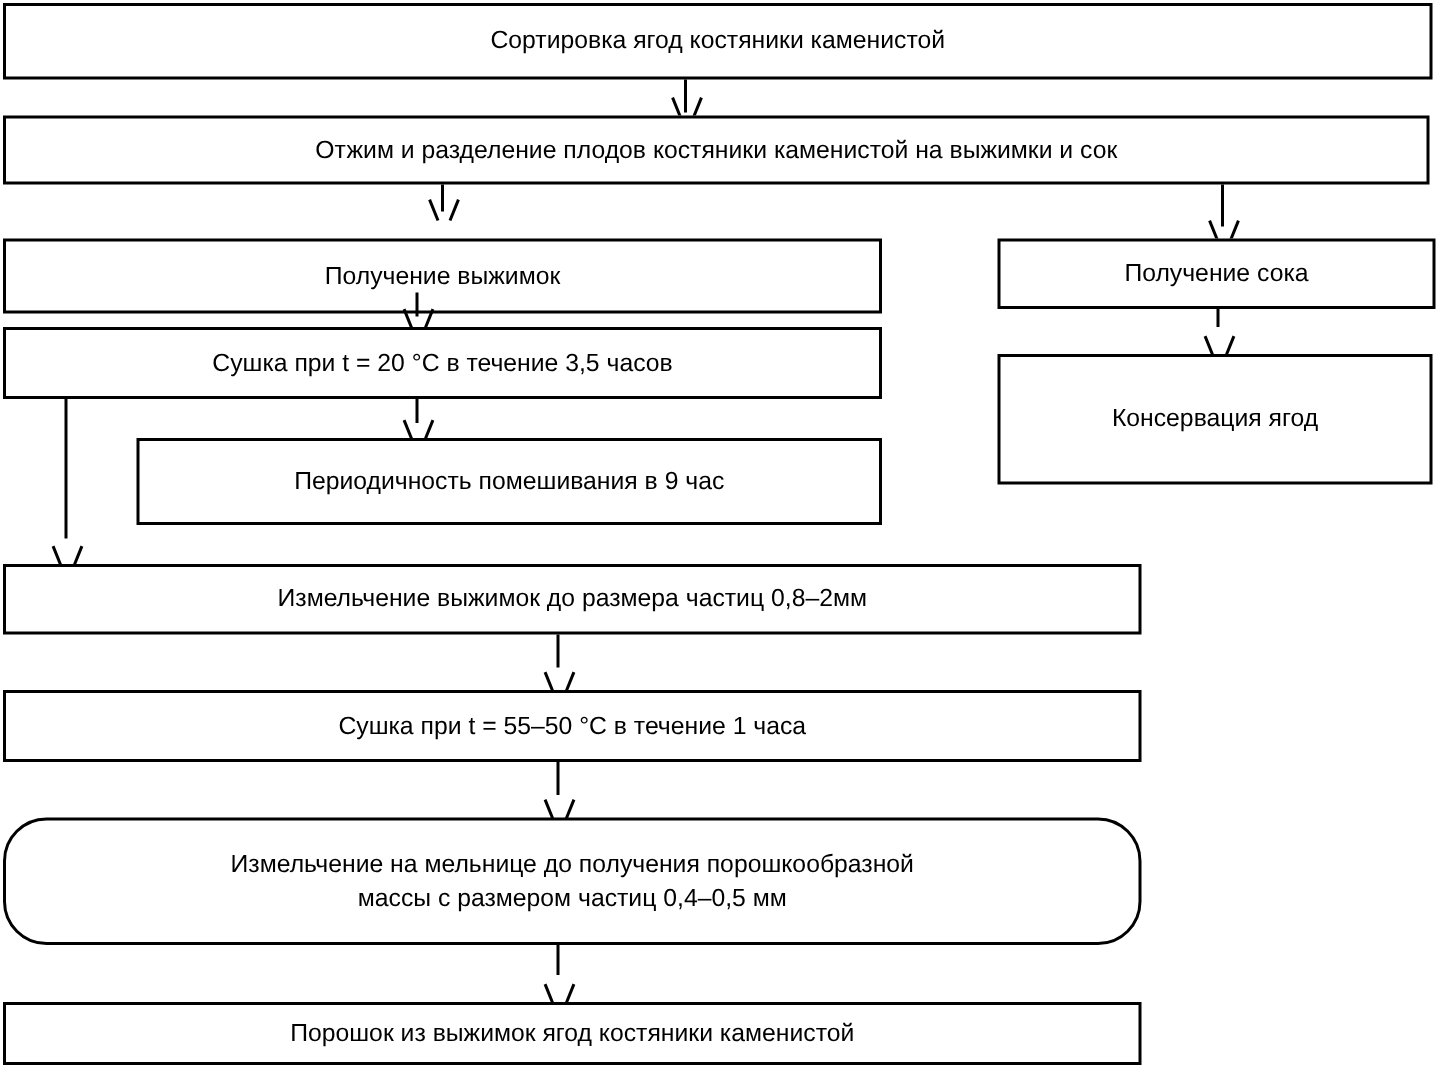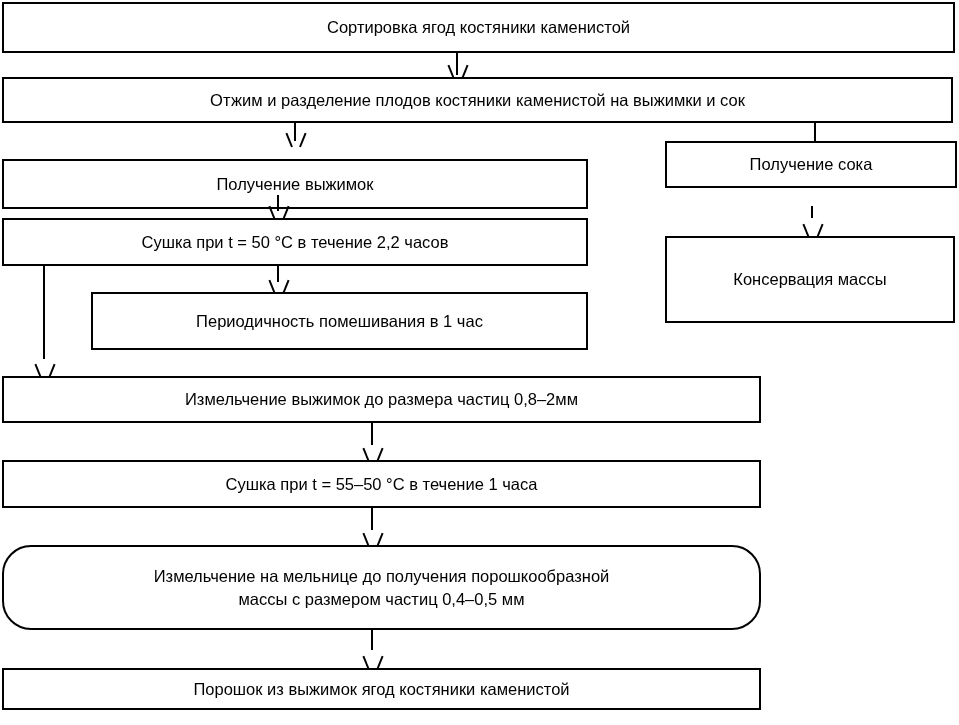--- a/index.html
+++ b/index.html
@@ -92,58 +92,58 @@
   <div class="conn" style="left:814px; top:123px; height:28px;"></div>
   <div class="head" style="left:815px; top:159px;">
       <i></i>
       <b></b>
     </div>
 
   <div class="node" style="left:2px; top:145px; width:586px; height:50px;margin-top:14px;">
     <span class="txt">Получение выжимок</span>
   </div>
 
-  <div class="node" style="left:665px; top:141px; width:292px; height:47px;">
+  <div class="node" style="left:665px; top:159px; width:292px; height:47px;">
     <span class="txt">Получение сока</span>
   </div>
 
   <div class="conn" style="left:277px; top:195px; height:16px;"></div>
   <div class="head" style="left:278px; top:218px;">
       <i></i>
       <b></b>
     </div>
 
   <div class="conn" style="left:811px; top:206px; height:12px;"></div>
   <div class="head" style="left:812px; top:236px;">
       <i></i>
       <b></b>
     </div>
 
   <div class="node" style="left:2px; top:218px; width:586px; height:48px;">
-    <span class="txt">Сушка при t = 50 °C в течение 2,2 часов</span>
+    <span class="txt">Сушка при t = 20 °C в течение 3,5 часов</span>
   </div>
 
   <div class="node" style="left:665px; top:236px; width:290px; height:87px;">
-    <span class="txt">Консервация массы</span>
+    <span class="txt">Консервация ягод</span>
   </div>
 
   <div class="conn" style="left:277px; top:266px; height:16px;"></div>
   <div class="head" style="left:278px; top:292px;">
       <i></i>
       <b></b>
     </div>
 
   <div class="conn" style="left:43px; top:266px; height:93px;"></div>
   <div class="head" style="left:44px; top:376px;">
       <i></i>
       <b></b>
     </div>
 
   <div class="node" style="left:91px; top:292px; width:497px; height:58px;">
-    <span class="txt">Периодичность помешивания в 1 час</span>
+    <span class="txt">Периодичность помешивания в 9 час</span>
   </div>
 
   <div class="node" style="left:2px; top:376px; width:759px; height:47px;">
     <span class="txt">Измельчение выжимок до размера частиц 0,8–2мм</span>
   </div>
 
   <div class="conn" style="left:371px; top:423px; height:22px;"></div>
   <div class="head" style="left:372px; top:460px;">
       <i></i>
       <b></b>

